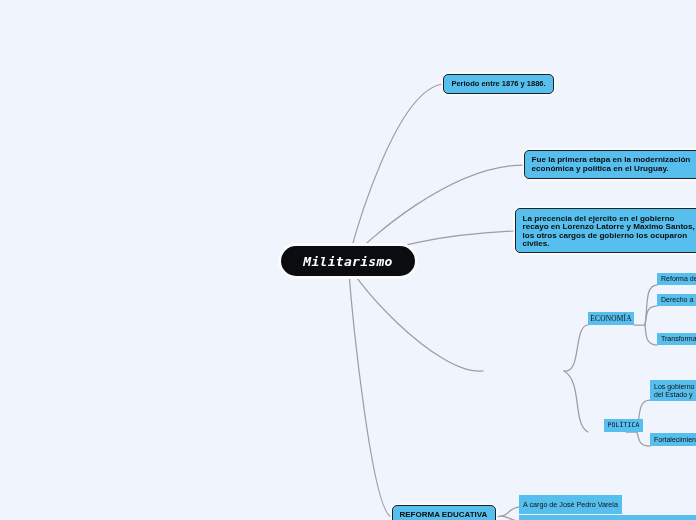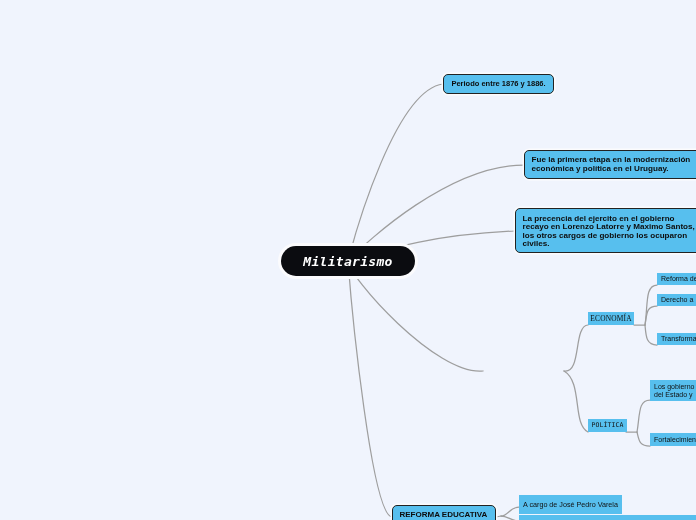--- a/index.html
+++ b/index.html
@@ -19,21 +19,21 @@
       font-family:"Liberation Sans",sans-serif;font-size:7.5px;font-weight:700;
       display:flex;align-items:center;padding:0 6.5px;line-height:9.2px;
       box-shadow:0 0 0 1.5px #fbfbfd;}
 
   
   .b2{background:#57bfee;border-radius:0;color:#111;
       font-family:"Liberation Sans",sans-serif;font-size:7px;
       display:flex;align-items:center;padding:0 4px;line-height:7.6px;}
 
   .serif{font-family:"Liberation Serif",serif;font-size:7.4px;letter-spacing:0.2px;}
-  .mono{font-family:"DejaVu Sans Mono",monospace;font-size:6.5px;letter-spacing:0.1px;}
+  .mono{font-family:"DejaVu Sans Mono",monospace;font-size:6.5px;letter-spacing:0.1px;margin-left:16px;}
 </style>
 </head>
 <body>
 
 <div id="canvas">
 
 <svg class="links" viewBox="0 0 696 520">
   <g fill="none" stroke="#9e9e9e" stroke-width="1.25" stroke-linecap="round">
     <path d="M348,261 C356,230 396,90 443,84"></path>
     <path d="M348,261 C368,240 450,165 524,165"></path>

